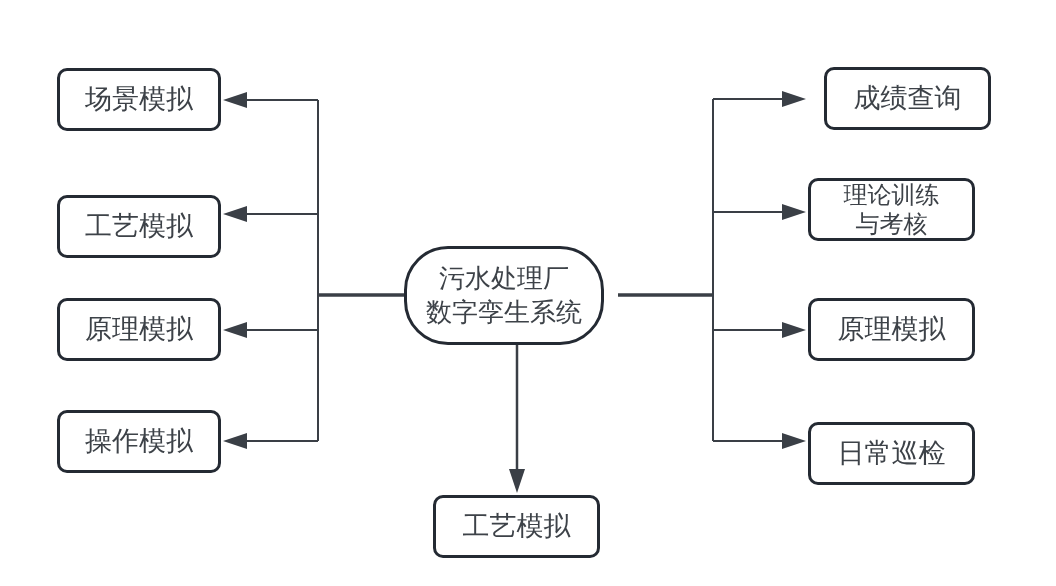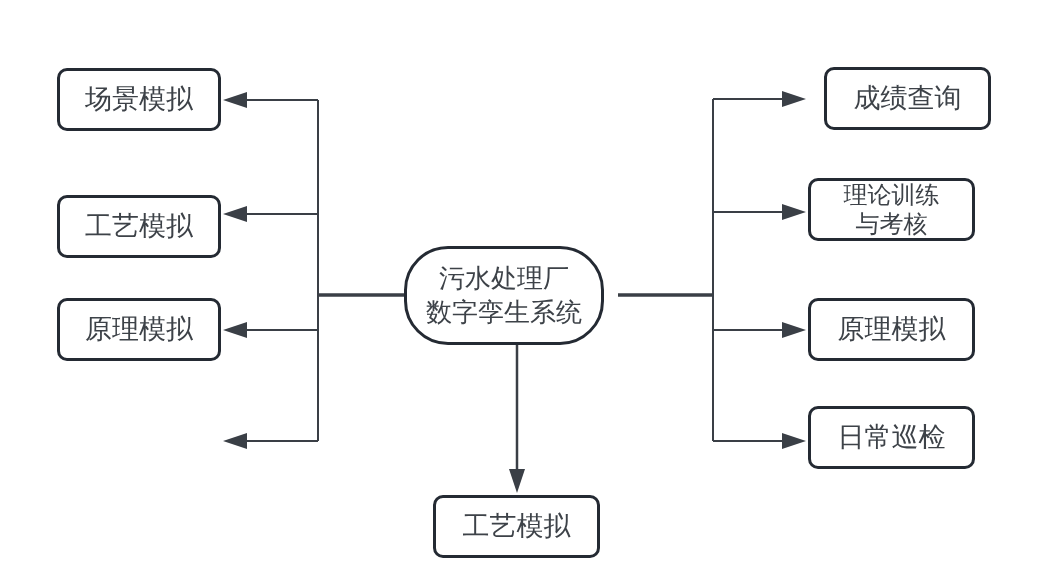--- a/index.html
+++ b/index.html
@@ -40,21 +40,21 @@
   .node.left  { left: 57px;  width: 164px; height: 63px; }
   .ln1 { top: 68px; }
   .ln2 { top: 195px; }
   .ln3 { top: 298px; text-align: right; }
   .ln4 { top: 410px; }
   
   .node.right { left: 808px; width: 167px; height: 63px; }
   .rn1 { top: 67px; margin-left: 16px; }
   .rn2 { top: 178px; height: 68px; font-size: 24px; line-height: 1.2; }
   .rn3 { top: 298px; }
-  .rn4 { top: 406px; }
+  .rn4 { top: 422px; }
   
   .node.center {
     left: 404px;
     top: 246px;
     width: 200px;
     height: 99px;
     border-radius: 44px;
     font-size: 26px;
     line-height: 1.3;
   }
@@ -102,20 +102,21 @@
       <polygon points="517,493 509,469 525,469"></polygon>
     </g>
   </svg>
 
   <div class="node center">污水处理厂
 数字孪生系统</div>
 
   <div class="node left ln1">场景模拟</div>
   <div class="node left ln2">工艺模拟</div>
   <div class="node left ln3">原理模拟</div>
+  <div class="node left ln4">操作模拟</div>
 
   <div class="node right rn1">成绩查询</div>
   <div class="node right rn2">理论训练
 与考核</div>
   <div class="node right rn3">原理模拟</div>
   <div class="node right rn4">日常巡检</div>
 
   <div class="node bottom">工艺模拟</div>
 
 </div>

